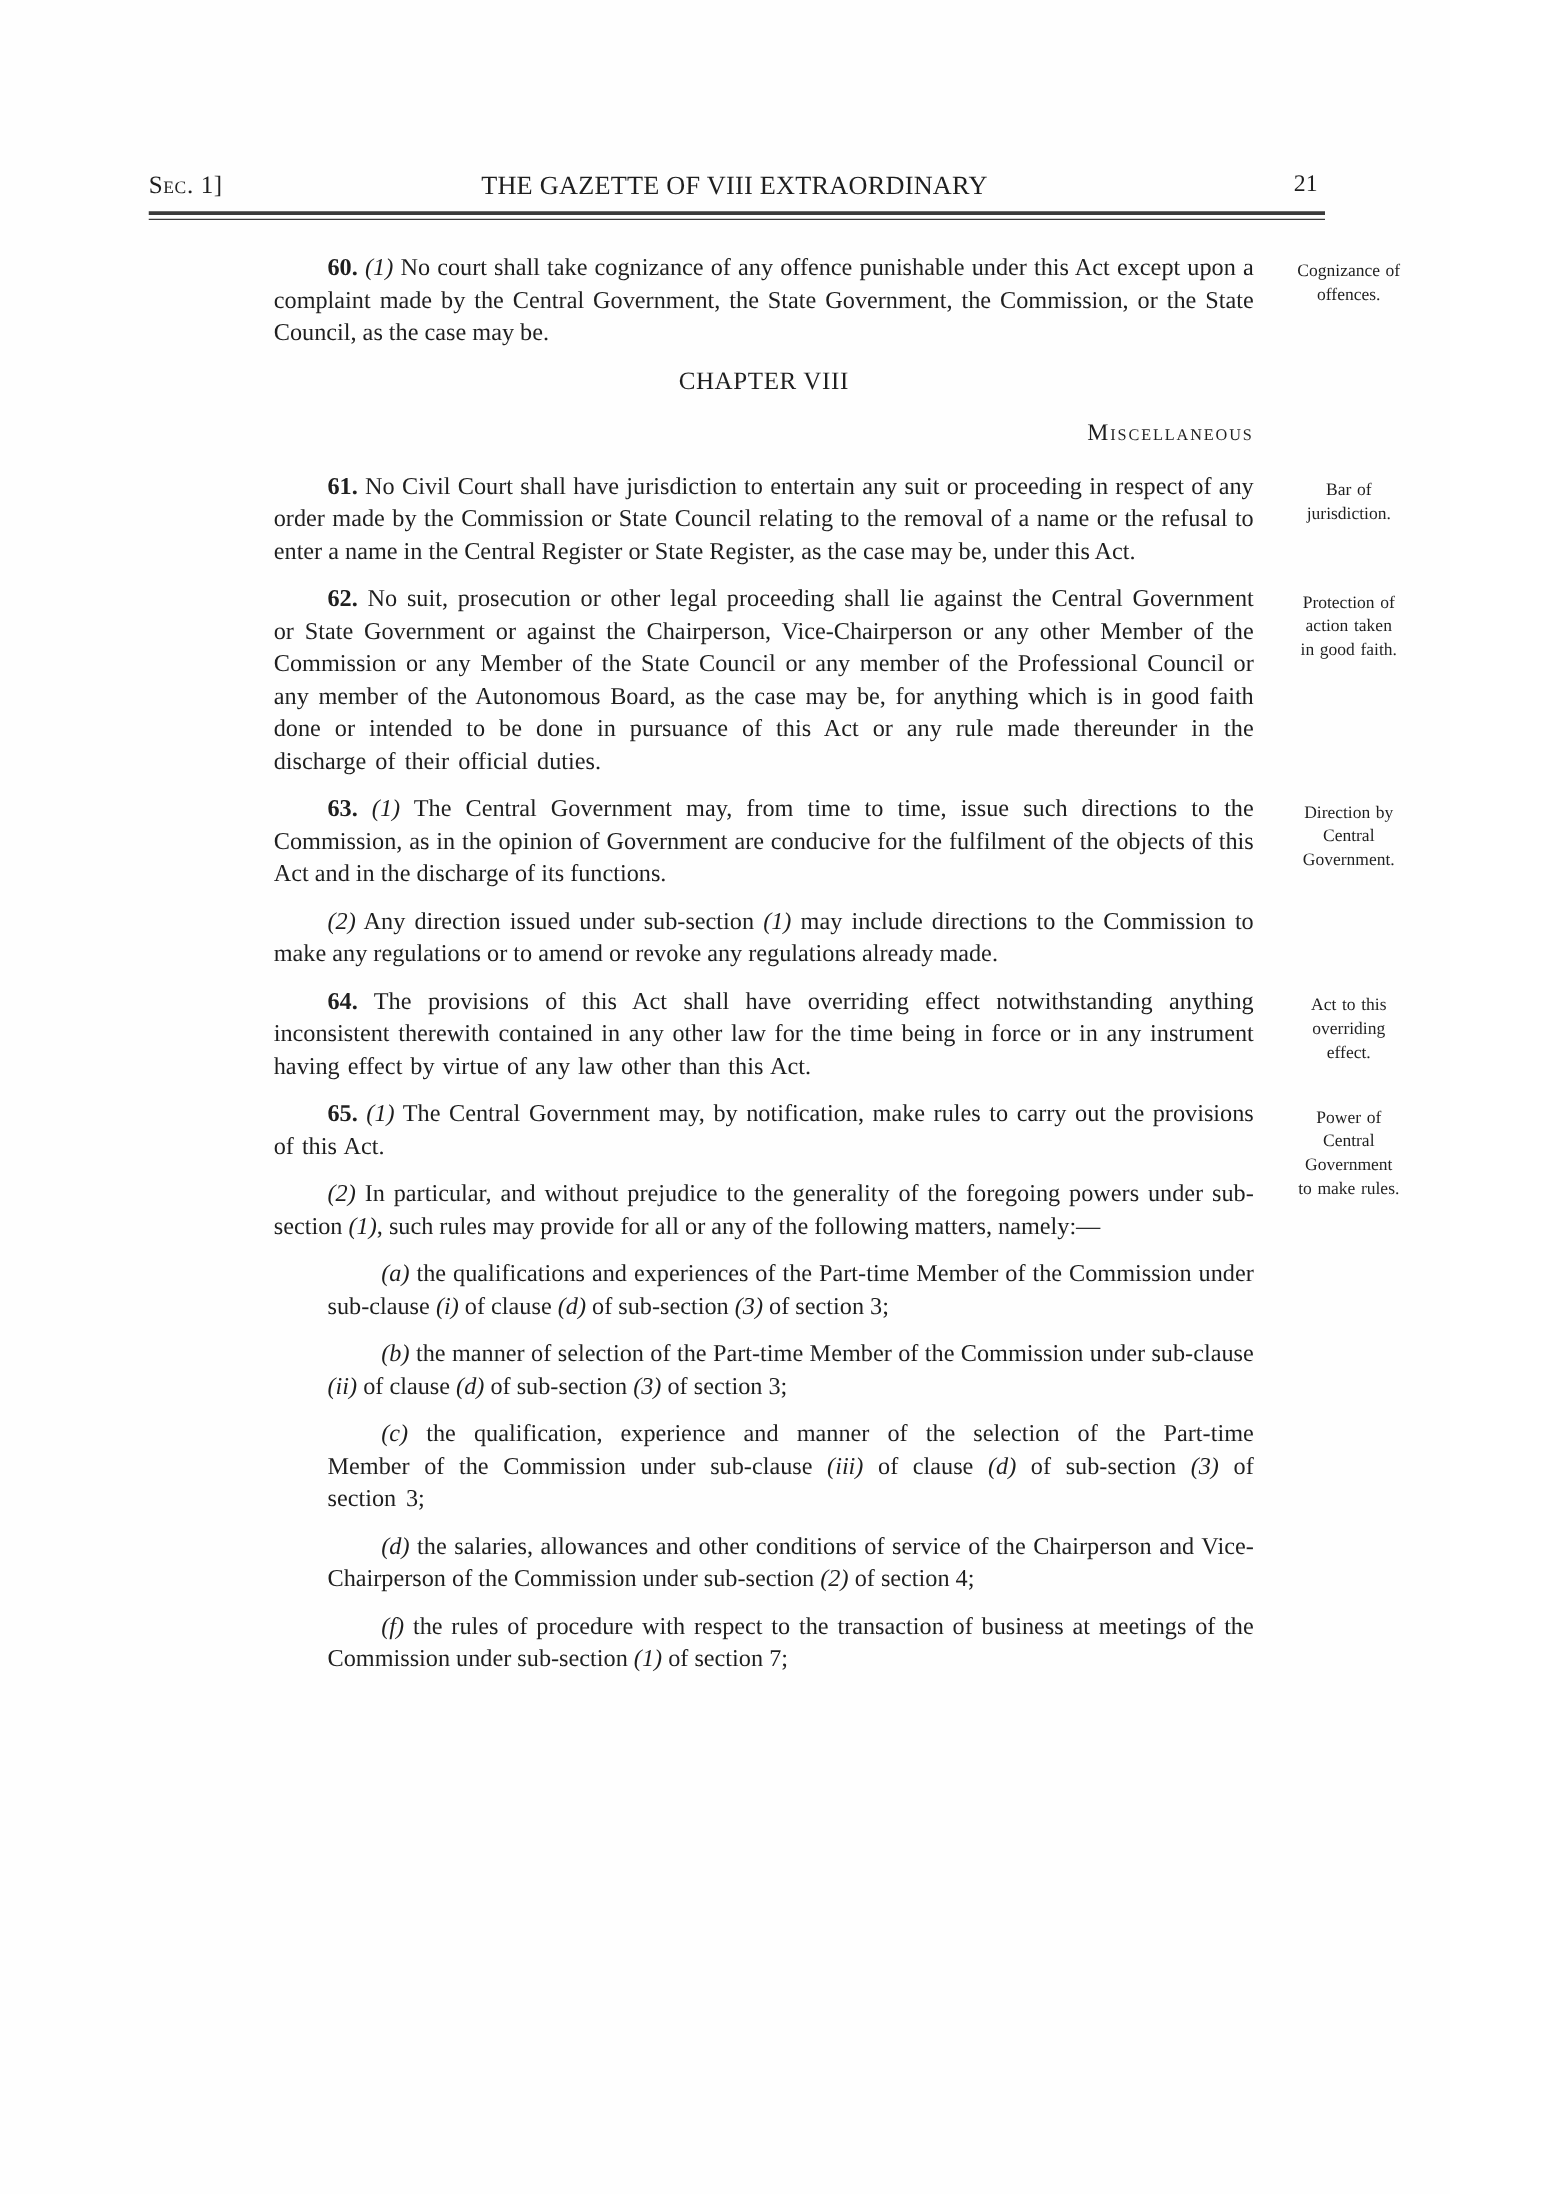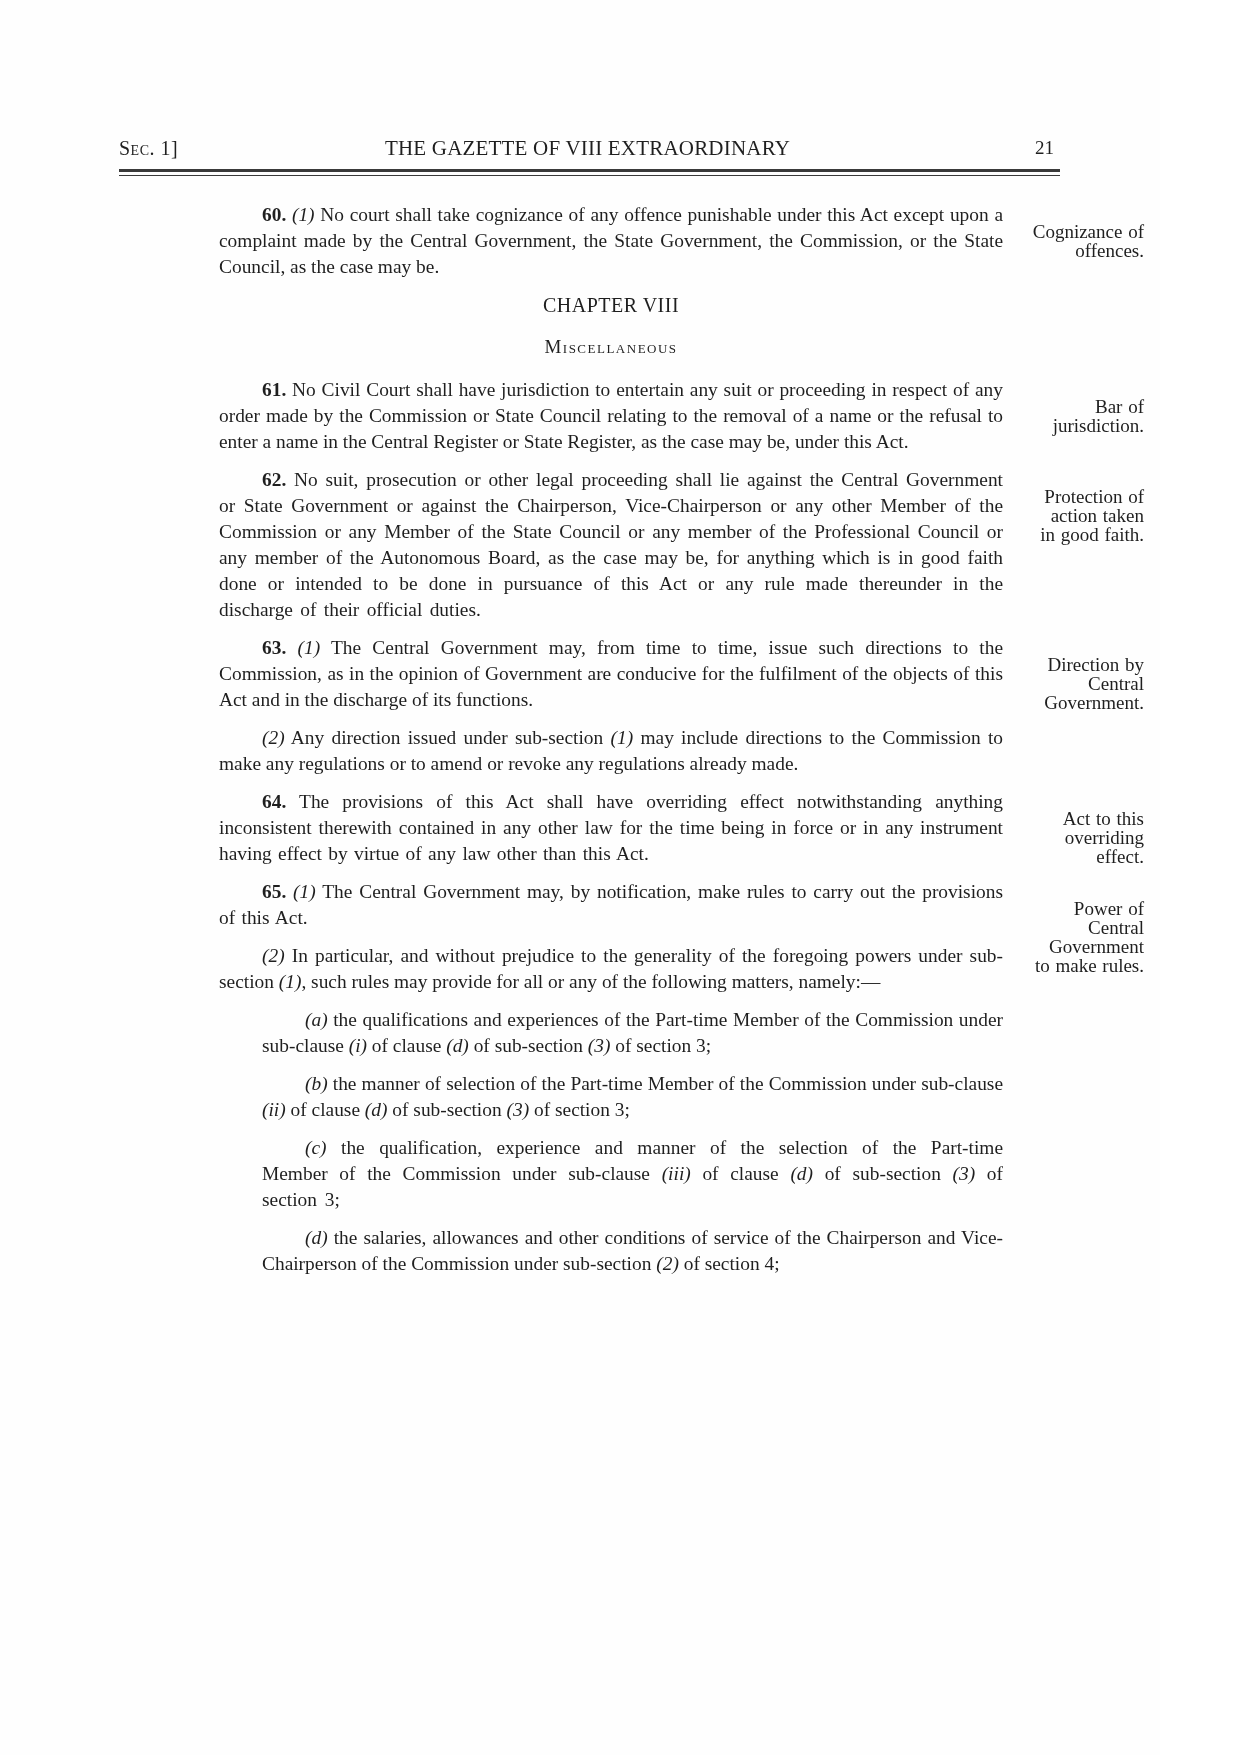--- a/index.html
+++ b/index.html
@@ -18,27 +18,27 @@
   .double-rule{position:absolute;left:119px;right:100px;top:169px;}
   .rule-thick{height:2.5px;background:#3a3a3a;}
   .rule-thin{height:1.2px;background:#3a3a3a;margin-top:3px;}
   .doc-body{
     position:absolute;left:219px;top:202px;width:784px;
     font-size:19.4px;line-height:26px;text-align:justify;
   }
   .para{position:relative;text-indent:43px;margin:0 0 12px 0;}
   .clause{position:relative;margin:0 0 12px 43px;text-indent:43px;}
   .chapter{text-align:center;text-indent:0;margin:10px 0 16px 0;font-size:20px;letter-spacing:0.5px;}
-  .subheading{text-align:center;text-indent:0;margin:0 0 17px 0;font-size:19px;font-variant:small-caps;letter-spacing:1.5px;}
+  .subheading{text-align:right;text-indent:0;margin:0 0 17px 0;font-size:19px;font-variant:small-caps;letter-spacing:1.5px;}
   .i{font-style:italic;}
   .b{font-weight:700;}
   .n{}
   .margin-note{
-    position:absolute;left:795px;top:20px;width:130px;
-    font-size:19px;line-height:19px;text-align:right;text-indent:0;
+    position:absolute;left:795px;top:6px;width:130px;
+    font-size:14px;line-height:19px;text-align:center;text-indent:0;
     word-spacing:1px;
   }
 </style>
 </head>
 <body>
 
 <div class="page">
 
   <header class="page-header">
     <span class="sec-label">Sec. 1]</span>
@@ -82,15 +82,16 @@
           <div>Power of</div>
           <div>Central</div>
           <div>Government</div>
           <div>to make rules.</div>
         </aside></div>
       <div class="para"><span class="i">(2)</span><span class="n"> In particular, and without prejudice to the generality of the foregoing powers under sub-section </span><span class="i">(1)</span><span class="n">, such rules may provide for all or any of the following matters, namely:—</span></div>
       <div class="clause"><span class="i">(a)</span><span class="n"> the qualifications and experiences of the Part-time Member of the Commission under sub-clause </span><span class="i">(i)</span><span class="n"> of clause </span><span class="i">(d)</span><span class="n"> of sub-section </span><span class="i">(3)</span><span class="n"> of section 3;</span></div>
       <div class="clause"><span class="i">(b)</span><span class="n"> the manner of selection of the Part-time Member of the Commission under sub-clause </span><span class="i">(ii)</span><span class="n"> of clause </span><span class="i">(d)</span><span class="n"> of sub-section </span><span class="i">(3)</span><span class="n"> of section 3;</span></div>
       <div class="clause" style="word-spacing: 3px;"><span class="i">(c)</span><span class="n"> the qualification, experience and manner of the selection of the Part-time Member of the Commission under sub-clause </span><span class="i">(iii)</span><span class="n"> of clause </span><span class="i">(d)</span><span class="n"> of sub-section </span><span class="i">(3)</span><span class="n"> of section 3;</span></div>
       <div class="clause"><span class="i">(d)</span><span class="n"> the salaries, allowances and other conditions of service of the Chairperson and Vice-Chairperson of the Commission under sub-section </span><span class="i">(2)</span><span class="n"> of section 4;</span></div>
+      <div class="clause"><span class="i">(f)</span><span class="n"> the rules of procedure with respect to the transaction of business at meetings of the Commission under sub-section </span><span class="i">(1)</span><span class="n"> of section 7;</span></div>
     </main>
 
 </div>
 
 </body></html>

